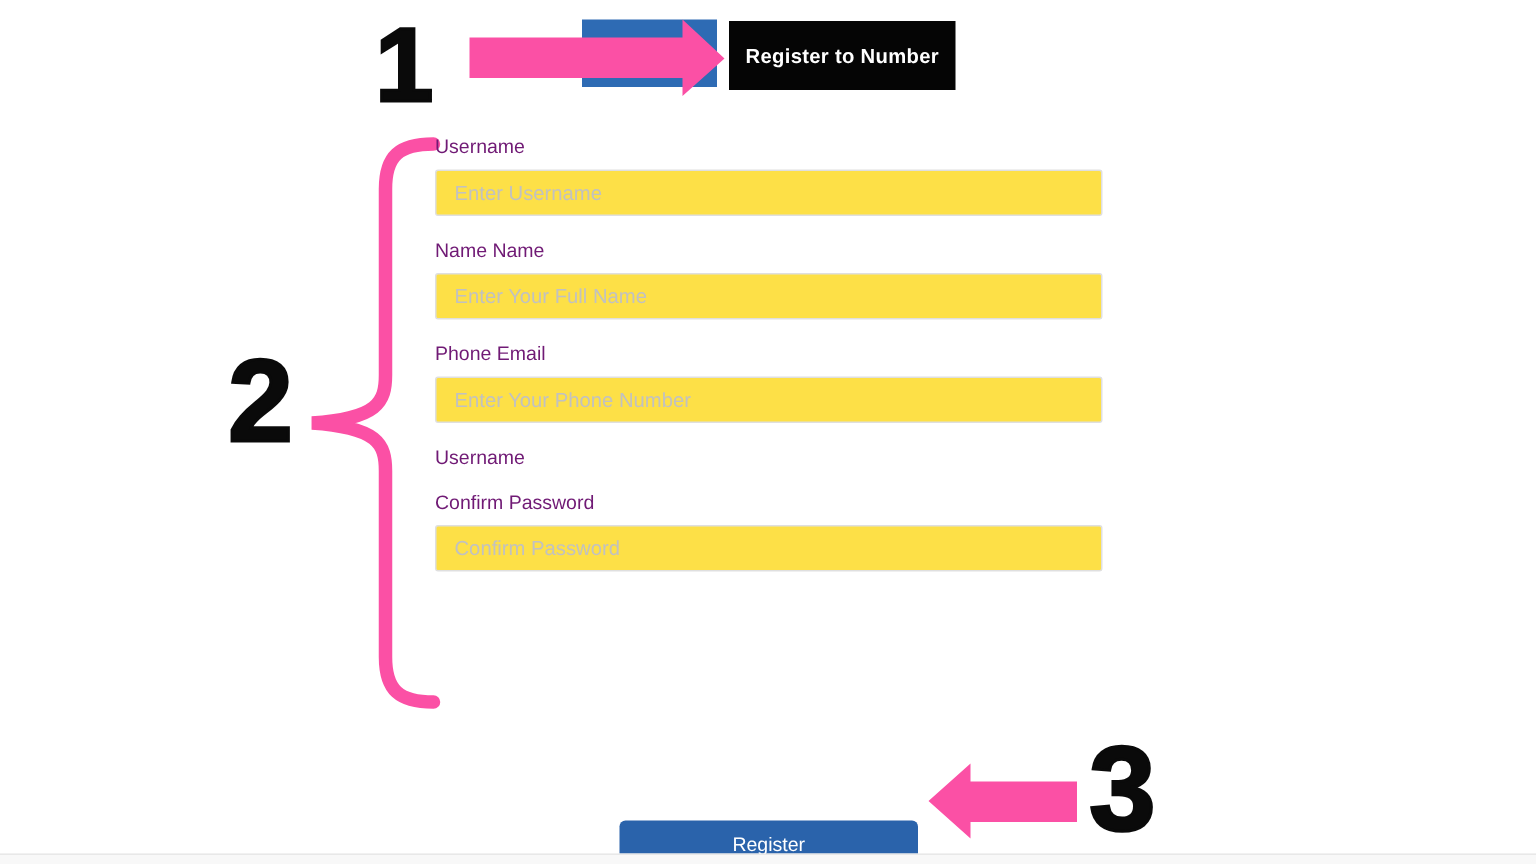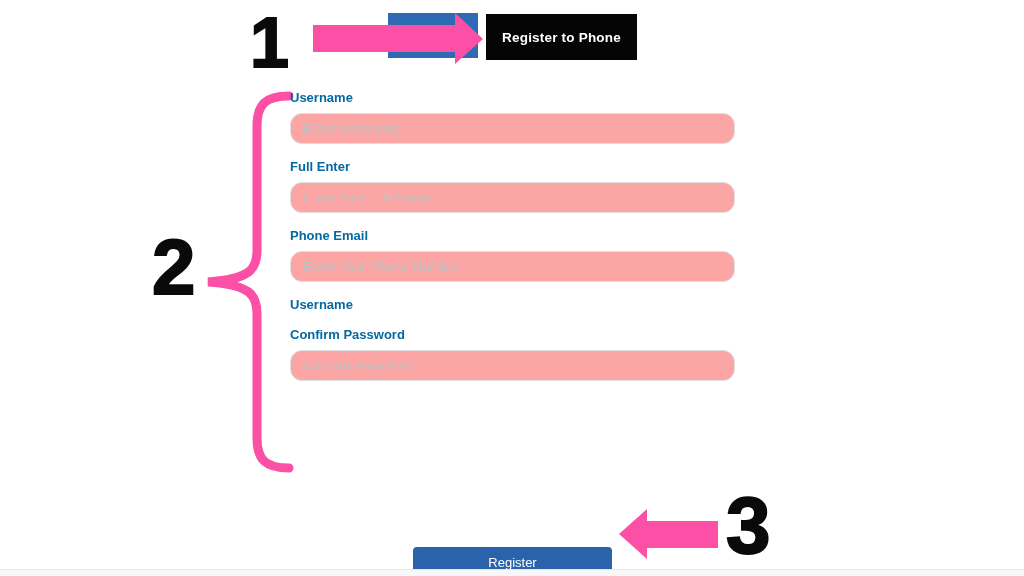--- a/index.html
+++ b/index.html
@@ -45,26 +45,26 @@
     letter-spacing:-2px;
   }
   .num1{left:250px;top:8px;font-size:70px;}
   .num2{left:152px;top:228px;font-size:78px;}
   .num3{left:726px;top:486px;font-size:80px;}
 
   
   .form-wrap{position:absolute;left:290px;top:90px;width:445px;}
   .field{margin-bottom:15px;}
   .field label{
-    display:block;font-size:13px;font-weight:700;color:#0369a1;
+    display:block;font-size:13px;font-weight:400;color:#701a75;
     line-height:15px;margin-bottom:8px;
   }
   .field input{
     display:block;width:100%;height:31px;
-    border:1px solid #dfdfdf;border-radius:12px;background:#fca5a5;
+    border:1px solid #dfdfdf;border-radius:2px;background:#fde047;
     font-family:inherit;font-size:13.5px;color:#444;
     padding:0 12px;outline:none;
   }
   .field input::placeholder{color:#c1c1c1;opacity:1;}
 
   .submit-btn{
     position:absolute;left:413px;top:523px;width:199px;height:31px;
     background:var(--btn-blue);color:#fff;border:none;border-radius:4px;
     font-family:inherit;font-size:13px;
     display:flex;align-items:center;justify-content:center;cursor:pointer;margin-top:24px;
@@ -76,41 +76,41 @@
     background:#f8f8f8;border-top:1px solid #e8e8e8;
   }
 </style>
 </head>
 <body>
 
 <div class="stage">
 
   <div class="nav-highlight"></div>
 
-  <button class="enroll-btn">Register to Phone</button>
+  <button class="enroll-btn">Register to Number</button>
 
   <svg class="annot-svg" viewBox="0 0 1024 576" xmlns="http://www.w3.org/2000/svg">
     <polygon class="pink-shape" points="313,25 455,25 455,13 483,39 455,64 455,52 313,52"></polygon>
     <path class="pink-stroke" d="M289,96 C266,96 257,104 257,126 L257,250 C257,268 252,279 208,282 C252,285 257,296 257,314 L257,438 C257,460 266,468 289,468"></path>
     <polygon class="pink-shape" points="718,521 647,521 647,509 619,534 647,559 647,548 718,548"></polygon>
   </svg>
 
   <div class="big-num num1">1</div>
   <div class="big-num num2">2</div>
   <div class="big-num num3">3</div>
 
   <div class="form-wrap">
 
     <div class="field">
       <label>Username</label>
       <input type="text" placeholder="Enter Username" style="">
     </div>
 
     <div class="field">
-      <label>Full Enter</label>
+      <label>Name Name</label>
       <input type="text" placeholder="Enter Your Full Name" style="">
     </div>
 
     <div class="field">
     </div>
 
     <div class="field">
       <label>Phone Email</label>
       <input type="text" placeholder="Enter Your Phone Number" style="">
     </div>

